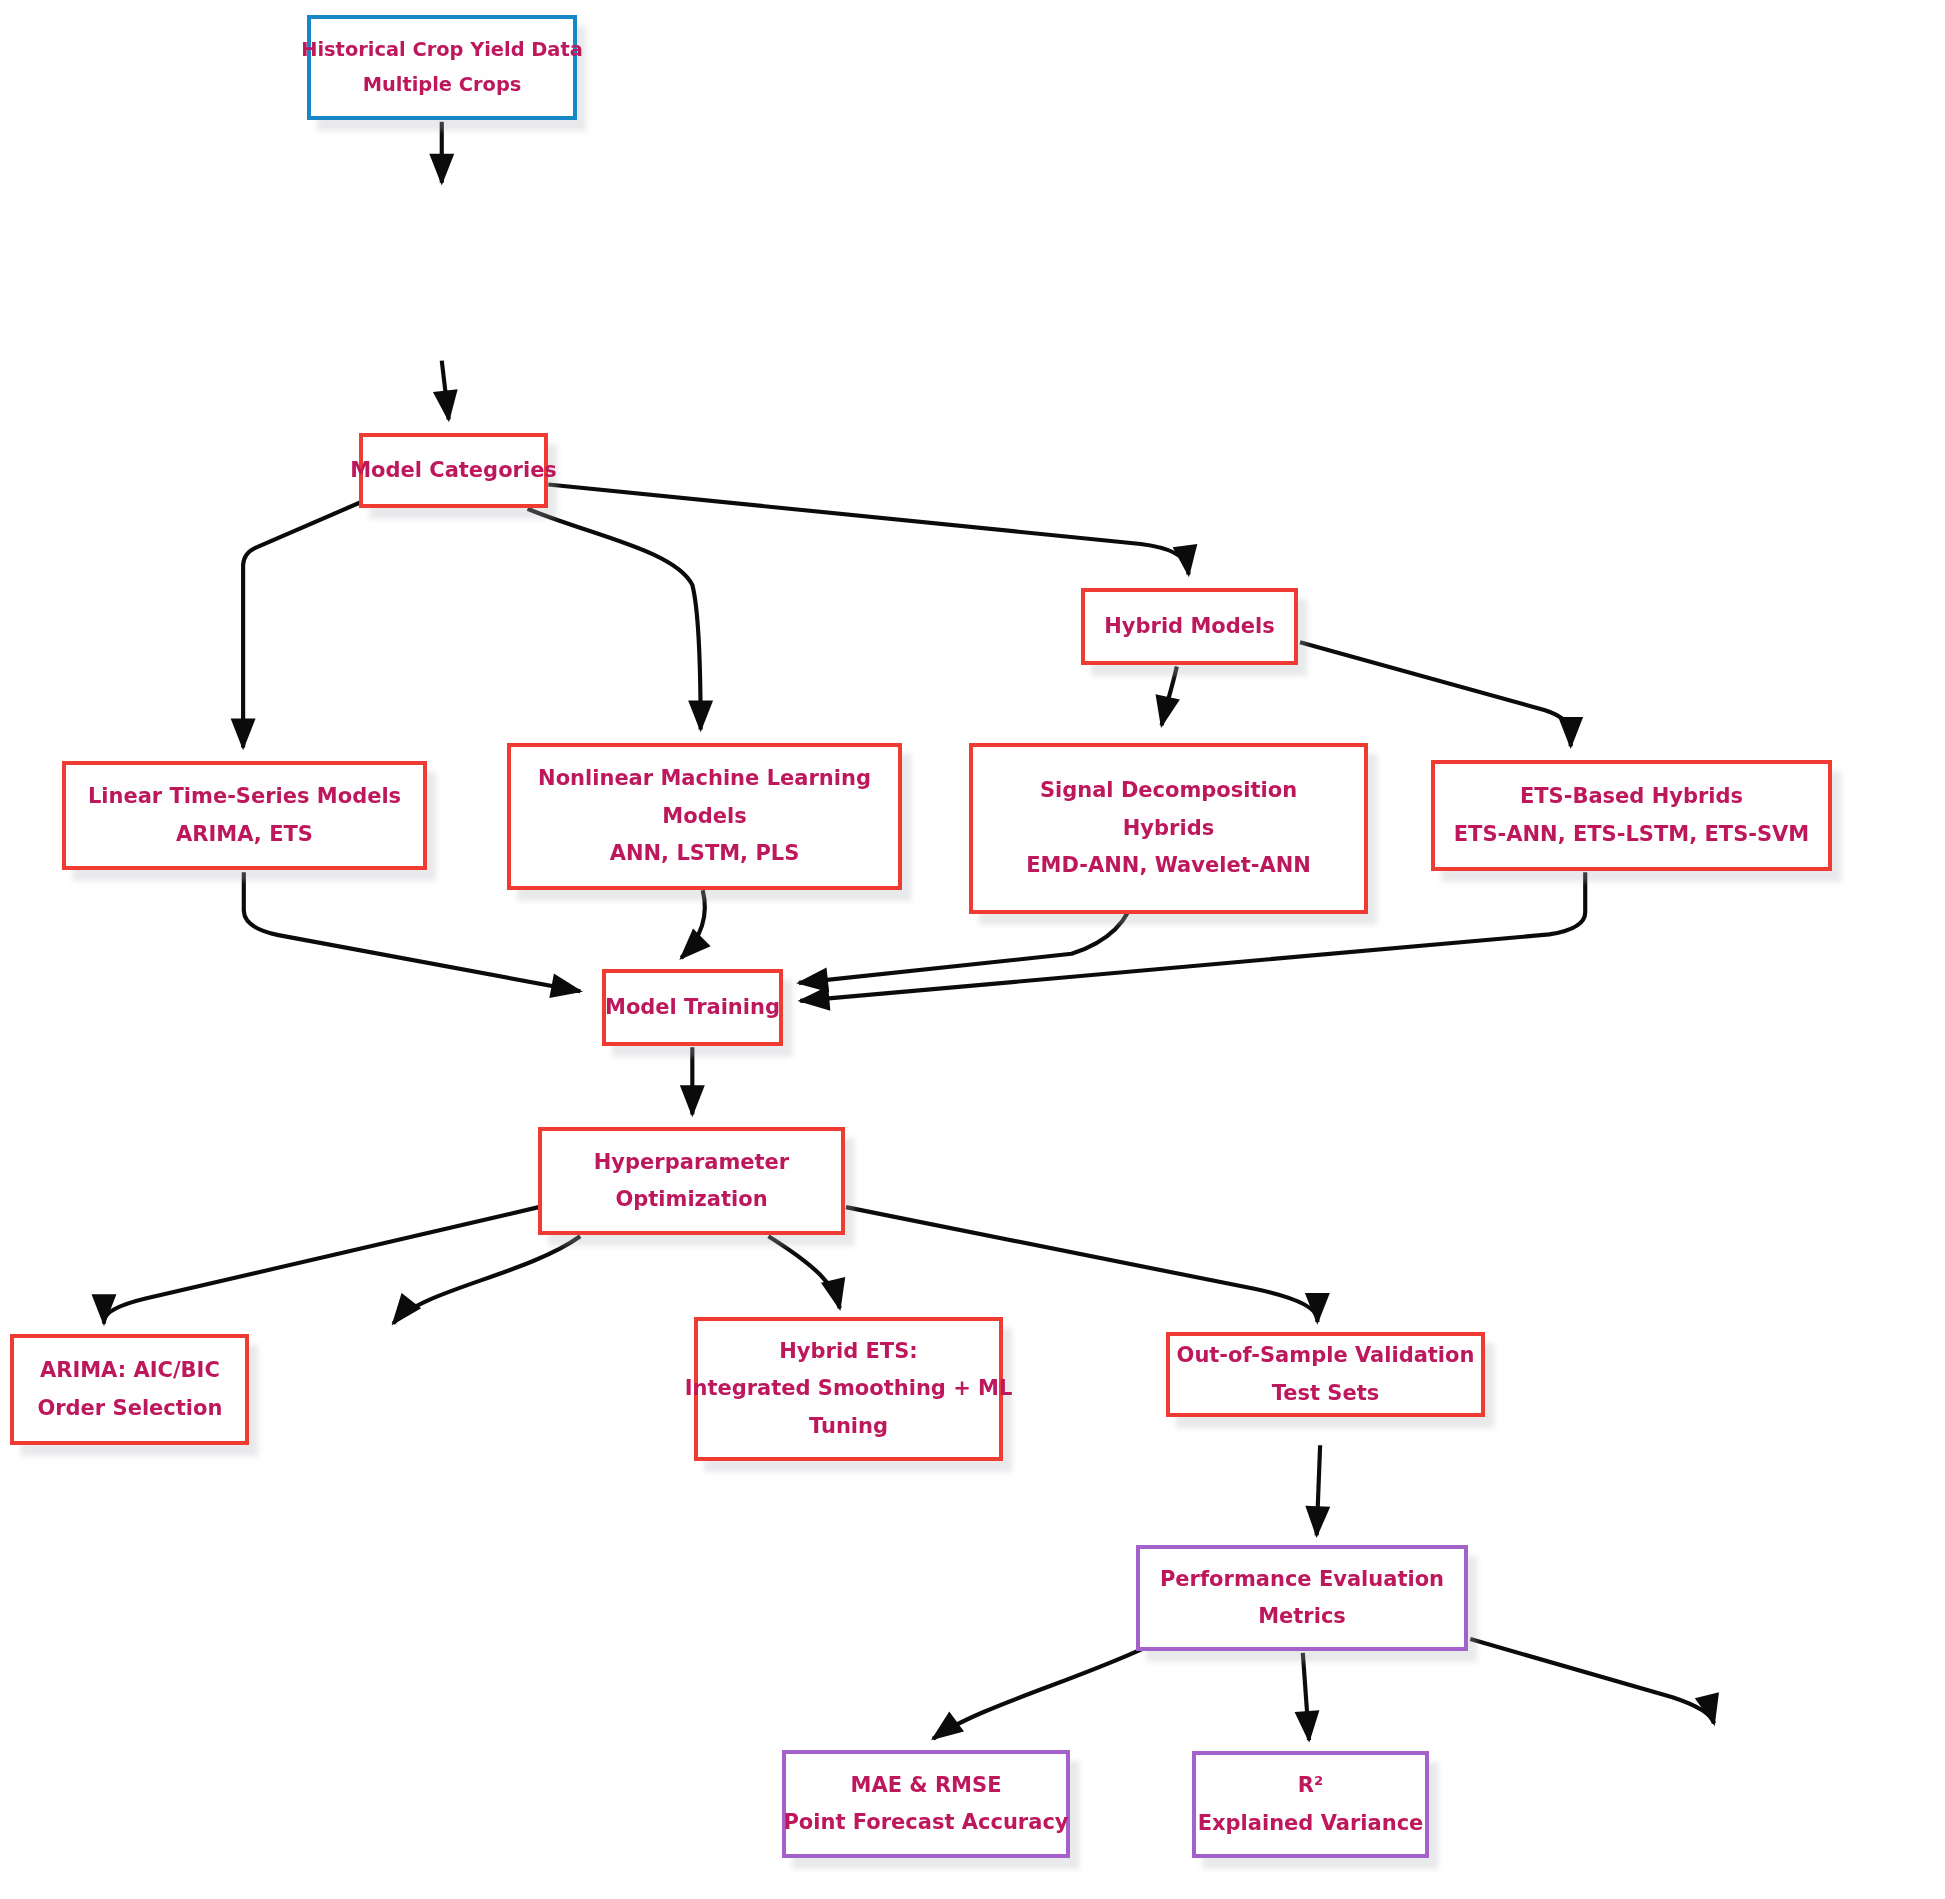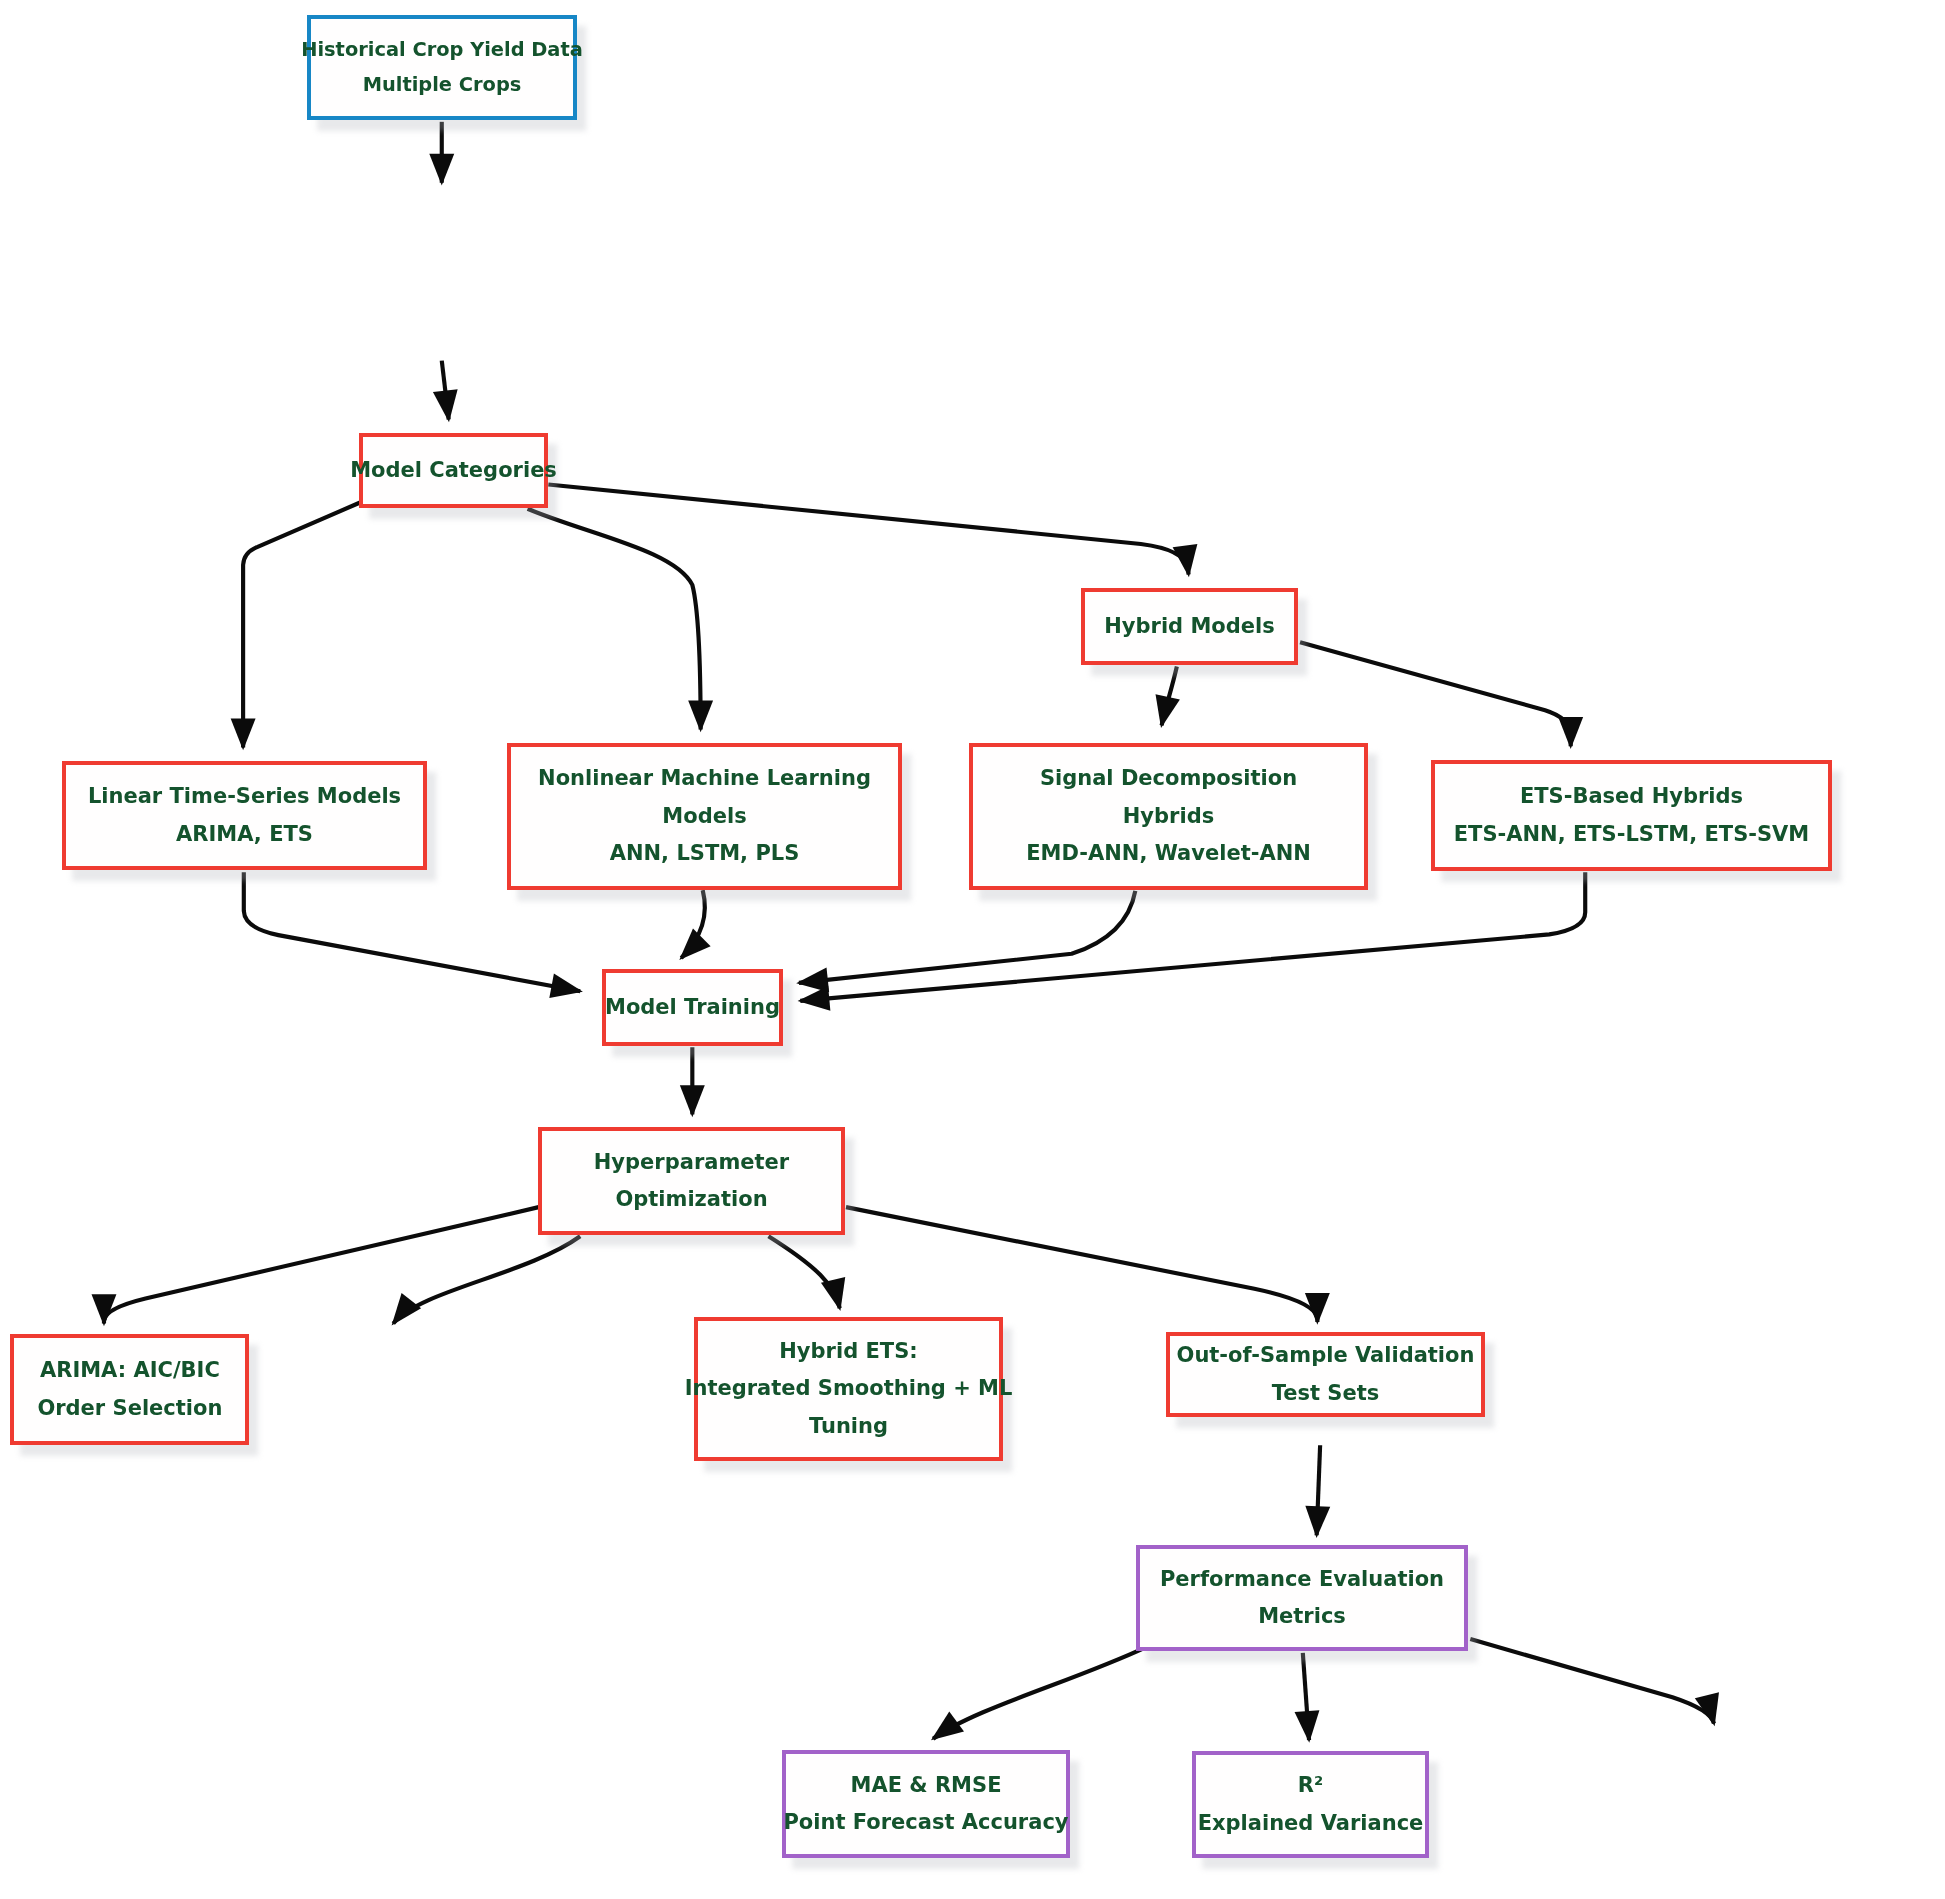--- a/index.html
+++ b/index.html
@@ -2,21 +2,21 @@
 <html style="font-size:11px"><head>
 <meta charset="utf-8">
 <style>
   html,body{margin:0;padding:0;background:#ffffff;}
   .canvas{position:relative;width:1946px;height:1900px;background:#ffffff;overflow:hidden;
           font-family:"DejaVu Sans", sans-serif;}
   svg.edges{position:absolute;left:0;top:0;width:1946px;height:1900px;}
   path.edge{fill:none;stroke:#0b0b0b;stroke-width:6;stroke-linejoin:round;}
   .node{position:absolute;background:#fffefe;display:flex;flex-direction:column;
         justify-content:center;align-items:center;text-align:center;
-        color:#14532d;font-weight:600;font-size:21px;line-height:1.78;letter-spacing:0px;
+        color:#be185d;font-weight:600;font-size:21px;line-height:1.78;letter-spacing:0px;
         box-shadow:9.7px 11px 5.5px rgba(180,182,190,0.30);box-sizing:border-box;}
   .node .line{white-space:nowrap;}
   .node.blue{border:4.8px solid #1787c6;}
   .node.red{border:4.8px solid #ef3b31;}
   .node.purple{border:4.8px solid #a262c9;}
   .node.small-text{font-size:19.4px;}
 </style>
 </head>
 <body>
 
@@ -68,21 +68,21 @@
     <div class="line">Linear Time-Series Models</div>
     <div class="line">ARIMA, ETS</div>
   </div>
 
   <div class="node red" style="left:507px;top:743px;width:395px;height:147px">
     <div class="line">Nonlinear Machine Learning</div>
     <div class="line">Models</div>
     <div class="line">ANN, LSTM, PLS</div>
   </div>
 
-  <div class="node red" style="left:969px;top:743px;width:399px;height:147px">
+  <div class="node red" style="left:969px;top:743px;width:399px;height:171px">
     <div class="line">Signal Decomposition</div>
     <div class="line">Hybrids</div>
     <div class="line">EMD-ANN, Wavelet-ANN</div>
   </div>
 
   <div class="node red" style="left:1431px;top:760px;width:401px;height:111px">
     <div class="line">ETS-Based Hybrids</div>
     <div class="line">ETS-ANN, ETS-LSTM, ETS-SVM</div>
   </div>
 

